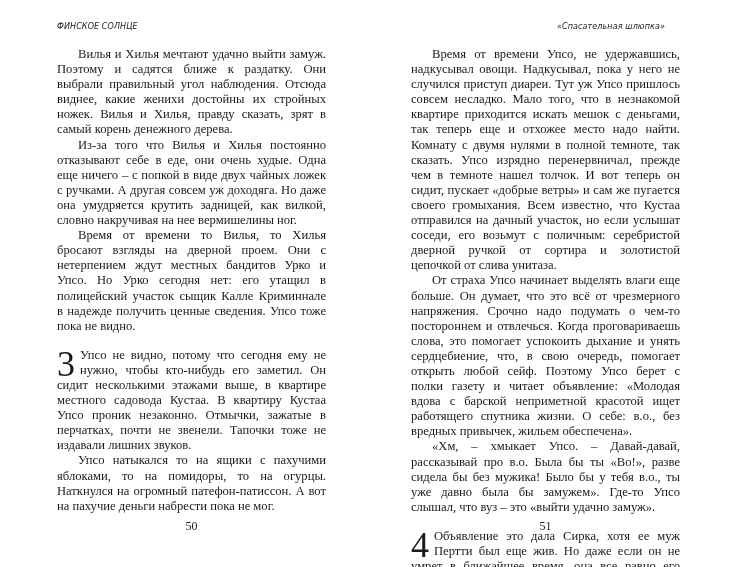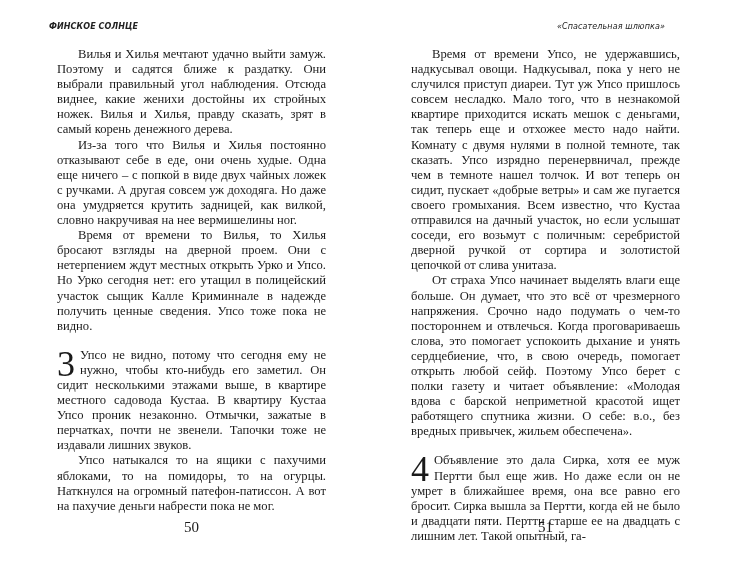--- a/index.html
+++ b/index.html
@@ -9,65 +9,66 @@
       color: #1a1a1a;
     }
     .page { position: absolute; top: 0; height: 567px; }
     .page.left { left: 0; width: 368px; }
     .page.right { left: 368px; width: 369px; }
     .runhead {
       position: absolute; top: 22px;
       font-family: "DejaVu Sans", "Liberation Sans", sans-serif;
       font-style: italic; font-size: 8px; letter-spacing: 0.1px; color: #222;
     }
-    .left .runhead { left: 49px; text-transform: uppercase; font-weight: bold; }
+    .left .runhead { left: 57px; text-transform: uppercase; }
     .right .runhead { right: 72px; }
     .body {
       position: absolute; top: 47px;
       font-size: 12.6px; line-height: 15.1px; text-align: justify;
       hyphens: manual;
     }
     .left .body { left: 57px; width: 269px; }
     .right .body { left: 43px; width: 269px; }
     .body p { margin: 0; text-indent: 21px; }
     .section { margin-top: 14px; }
     .section p.first { text-indent: 0; }
     .dropcap {
       float: left; font-size: 36px; line-height: 28px;
       margin: 2px 5px 0 0; font-weight: normal;
     }
     .folio {
       position: absolute; top: 519px; width: 100%; text-align: center;
-      font-size: 15px;
+      font-size: 12px;
     }
     .left .folio { left: 57px; width: 269px; }
     .right .folio { left: 43px; width: 269px; text-align: center; }
   </style>
 </head>
 <body>
 
 <div class="page left">
   <div class="runhead">Финское солнце</div>
   <div class="body">
     <p>Вилья и Хилья мечтают удачно выйти замуж. Поэтому и садятся ближе к раздатку. Они выбрали правильный угол наблюдения. Отсюда виднее, какие женихи достойны их стройных ножек. Вилья и Хилья, правду сказать, зрят в самый корень денежного дерева.</p>
     <p>Из-за того что Вилья и Хилья постоянно отказывают себе в еде, они очень худые. Одна еще ничего – с попкой в виде двух чайных ложек с ручками. А другая совсем уж доходяга. Но даже она умудряется крутить задницей, как вилкой, словно накручивая на нее вермишелины ног.</p>
-    <p>Время от времени то Вилья, то Хилья бросают взгляды на дверной проем. Они с нетерпением ждут местных открыть Урко и Упсо. Но Урко сегодня нет: его утащил в полицейский участок сыщик Калле Криминнале в надежде получить ценные сведения. Упсо тоже пока не видно.</p>
+    <p>Время от времени то Вилья, то Хилья бросают взгляды на дверной проем. Они с нетерпением ждут местных бандитов Урко и Упсо. Но Урко сегодня нет: его утащил в полицейский участок сыщик Калле Криминнале в надежде получить ценные сведения. Упсо тоже пока не видно.</p>
     <div class="section">
       <span class="dropcap">3</span>
       <p class="first">Упсо не видно, потому что сегодня ему не нужно, чтобы кто-нибудь его заметил. Он сидит несколькими этажами выше, в квартире местного садовода Кустаа. В квартиру Кустаа Упсо проник незаконно. Отмычки, зажатые в перчатках, почти не звенели. Тапочки тоже не издавали лишних звуков.</p>
       <p>Упсо натыкался то на ящики с пахучими яблоками, то на помидоры, то на огурцы. Наткнулся на огромный патефон-патиссон. А вот на пахучие деньги набрести пока не мог.</p>
     </div>
   </div>
   <div class="folio">50</div>
 </div>
 
 <div class="page right">
   <div class="runhead">«Спасательная шлюпка»</div>
   <div class="body">
     <p>Время от времени Упсо, не удержавшись, надкусывал овощи. Надкусывал, пока у него не случился приступ диареи. Тут уж Упсо пришлось совсем несладко. Мало того, что в незнакомой квартире приходится искать мешок с деньгами, так теперь еще и отхожее место надо найти. Комнату с двумя нулями в полной темноте, так сказать. Упсо изрядно перенервничал, прежде чем в темноте нашел толчок. И вот теперь он сидит, пускает «добрые ветры» и сам же пугается своего громыхания. Всем известно, что Кустаа отправился на дачный участок, но если услышат соседи, его возьмут с поличным: серебристой дверной ручкой от сортира и золотистой цепочкой от слива унитаза.</p>
     <p>От страха Упсо начинает выделять влаги еще больше. Он думает, что это всё от чрезмерного напряжения. Срочно надо подумать о чем-то постороннем и отвлечься. Когда проговариваешь слова, это помогает успокоить дыхание и унять сердцебиение, что, в свою очередь, помогает открыть любой сейф. Поэтому Упсо берет с полки газету и читает объявление: «Молодая вдова с барской неприметной красотой ищет работящего спутника жизни. О себе: в.о., без вредных привычек, жильем обеспечена».</p>
+    <p>«Хм, – хмыкает Упсо. – Давай-давай, рассказывай про в.о. Была бы ты «Во!», разве сидела бы без мужика! Было бы у тебя в.о., ты уже давно была бы замужем». Где-то Упсо слышал, что вуз – это «выйти удачно замуж».</p>
     <div class="section">
       <span class="dropcap">4</span>
       <p class="first">Объявление это дала Сирка, хотя ее муж Пертти был еще жив. Но даже если он не умрет в ближайшее время, она все равно его бросит. Сирка вышла за Пертти, когда ей не было и двадцати пяти. Пертти старше ее на двадцать с лишним лет. Такой опытный, га-</p>
     </div>
   </div>
   <div class="folio">51</div>
 </div>
 
 </body></html>

